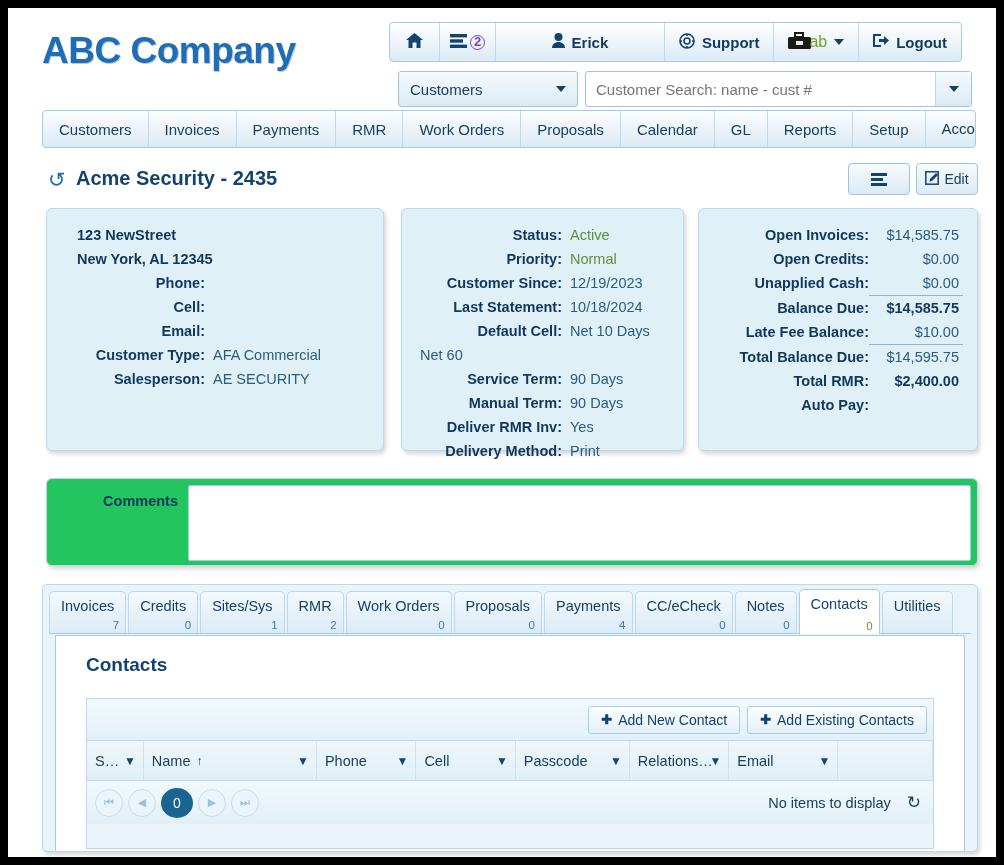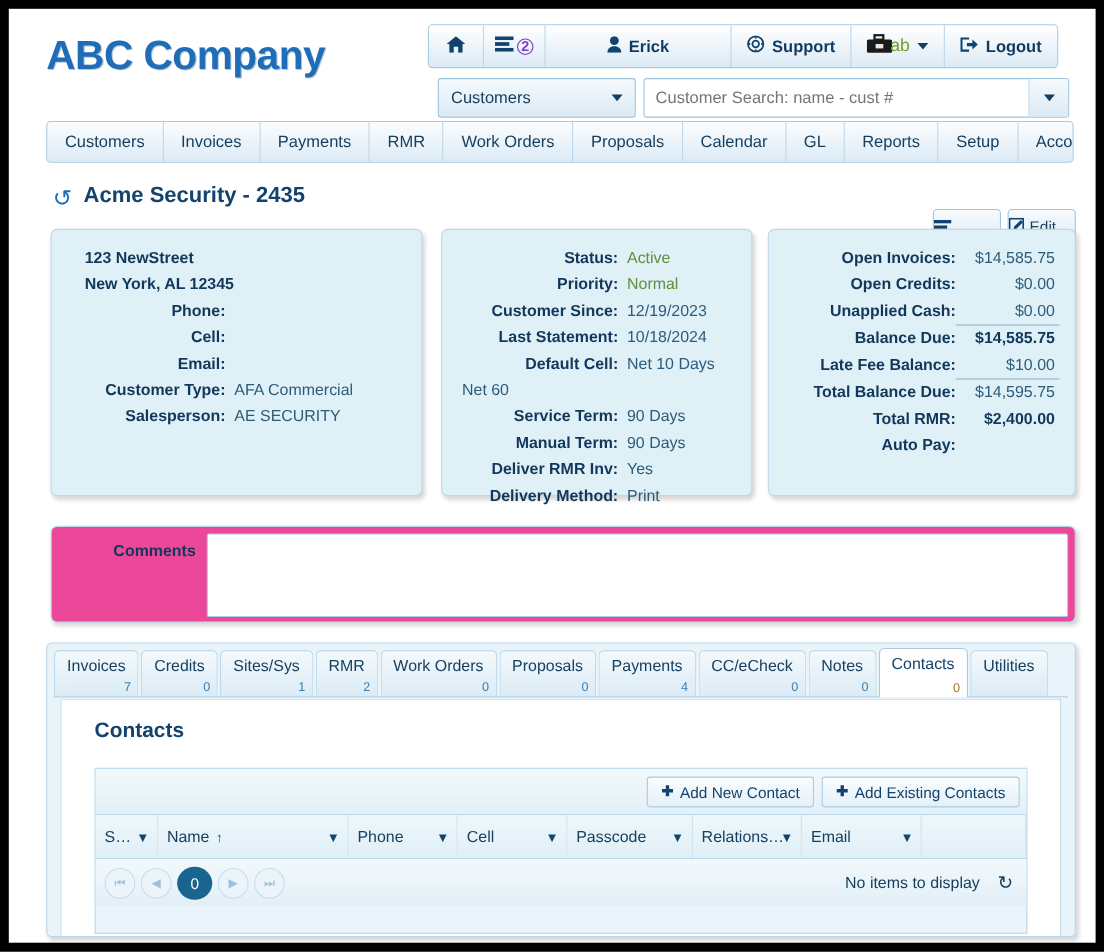--- a/index.html
+++ b/index.html
@@ -93,24 +93,24 @@
   .titlebar { position: absolute; left: 0; top: 152px; width: 100%; height: 42px; }
   .hist-icon {
     position: absolute; left: 40px; top: 8px;
     font-size: 21px; color: #1f6cb8; cursor: pointer;
   }
   .ptitle {
     position: absolute; left: 68px; top: 7px;
     font-size: 20px; font-weight: bold; color: #12436e;
   }
   .btn {
-    display: inline-flex; align-items: center; gap: 5px;
+    display: inline-flex; align-items: center; justify-content: center; gap: 5px;
     background: linear-gradient(#f7fbfd,#dceaf5);
     border: 1px solid #9fc4dd; border-radius: 4px;
-    color: #17405f; font-size: 14px; cursor: pointer; margin-top: 27px;
+    color: #17405f; font-size: 14px; cursor: pointer;
   }
   .btn-list { position: absolute; right: 86px; top: 3px; width: 62px; height: 32px; }
   .btn-edit { position: absolute; right: 18px; top: 3px; width: 62px; height: 32px; }
 
   
   .panels { position: absolute; left: 0; top: 200px; width: 100%; height: 248px; }
   .panel {
     position: absolute; top: 0;
     background: #dff0f7; border: 1px solid #bcd8ea; border-radius: 6px;
     box-shadow: 2px 3px 4px rgba(0,0,0,0.16);
@@ -129,21 +129,21 @@
   .p2 .k { width: 150px; }
   .p3 .k { width: 160px; }
   .p3 .v { flex: 1; text-align: right; padding-left: 0; padding-right: 4px; }
   .green { color: #5f8f3a !important; }
   .bold  { font-weight: bold; color: #11375a !important; }
   .ruled { border-bottom: 1px solid #8fb4c9; }
 
   
   .comments {
     position: absolute; left: 38px; top: 470px; width: 932px; height: 88px;
-    background: #ec4899; border: 1px solid #bcd8ea; border-radius: 6px;
+    background: #22c55e; border: 1px solid #bcd8ea; border-radius: 6px;
     box-shadow: 2px 3px 4px rgba(0,0,0,0.16);
     display: flex; align-items: flex-start; padding: 6px;
   }
   .comments .clabel {
     width: 135px; text-align: right; padding: 8px 10px 0 0;
     font-size: 14.5px; font-weight: bold; color: #11375a;
   }
   .comments textarea {
     flex: 1; height: 76px; background: #fff;
     border: 1px solid #a9cde3; border-radius: 2px; resize: none;

